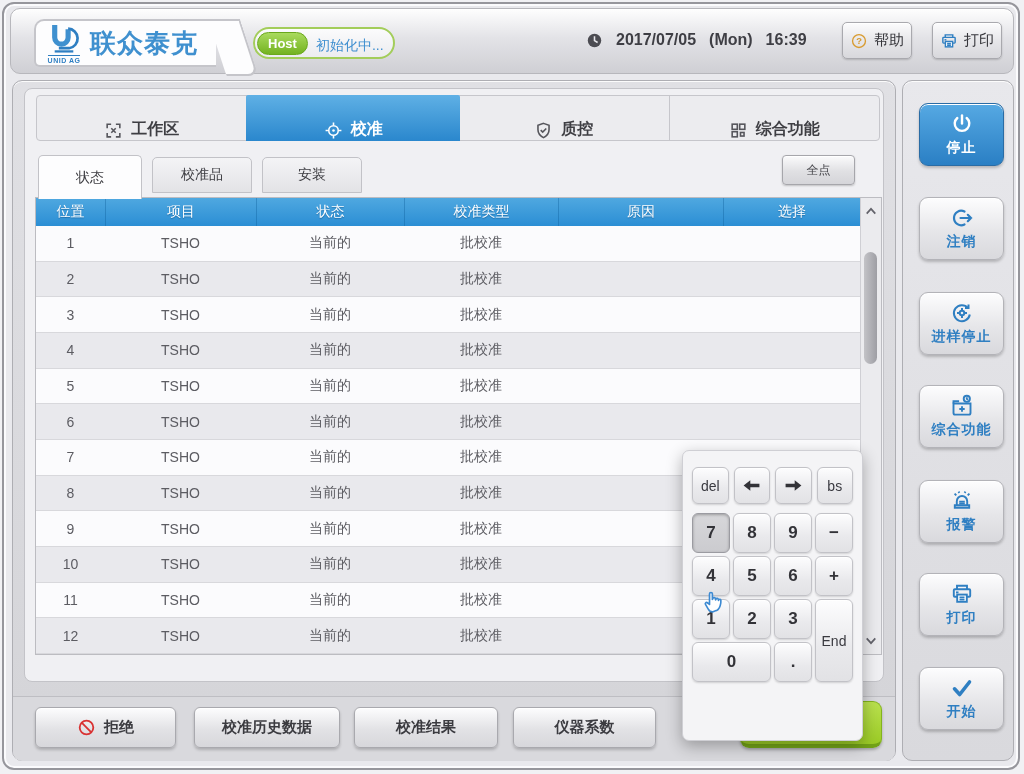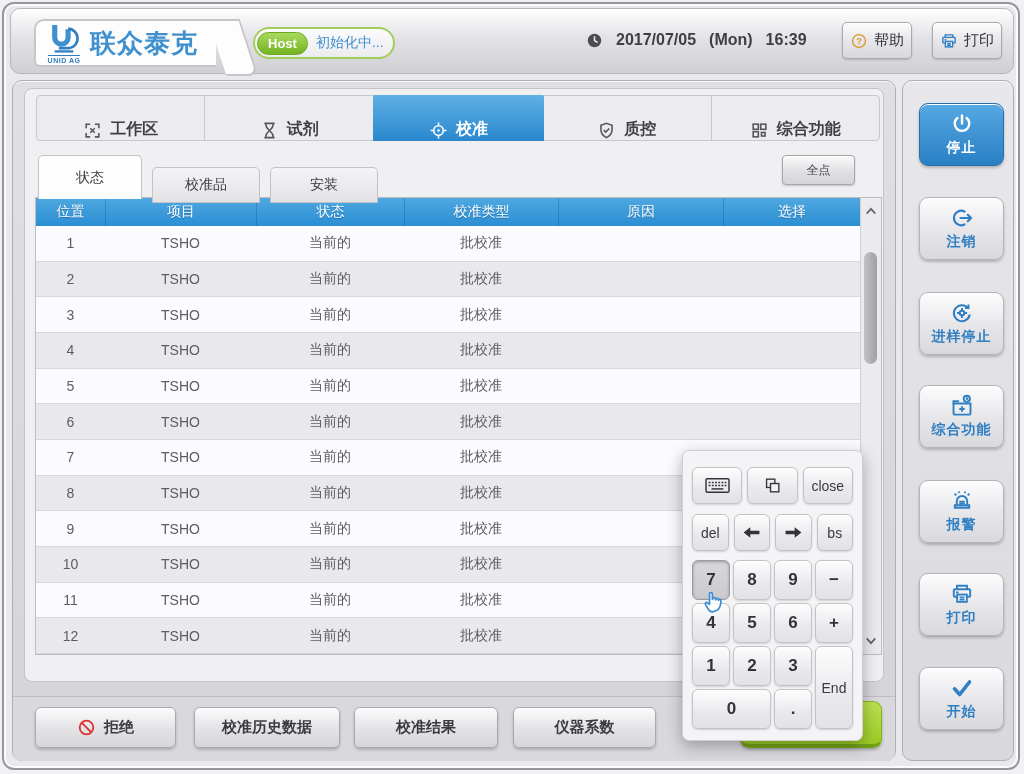--- a/index.html
+++ b/index.html
@@ -14,21 +14,21 @@
   .logo-blob{position:absolute;left:34px;top:19px;width:182px;height:48px;background:#fdfdfe;
              border:2px solid #c5c5ca;border-right:none;border-radius:10px 0 0 6px;display:flex;
              align-items:center;gap:7px;padding-left:9px;box-sizing:border-box;z-index:3}
   .logo-slant{position:absolute;left:208px;top:19px;width:30px;height:53px;background:#fdfdfe;
               border:2px solid #c5c5ca;border-left:none;border-radius:0 0 10px 0;
               transform:skewX(18deg);transform-origin:top left;z-index:2}
   .logo-mark-wrap{display:flex;flex-direction:column;align-items:center;line-height:1}
   .logo-sub{font-size:7px;font-weight:bold;color:#2f7fc2;letter-spacing:.5px;border-top:1px solid #2f7fc2;padding-top:1px;margin-top:-2px}
   .brand-name{font-size:26px;font-weight:bold;color:#3f90cf;letter-spacing:1px;white-space:nowrap}
   .host-capsule{position:absolute;left:253px;top:27px;width:142px;height:32px;border:2px solid #a3cd5a;
-                border-radius:16px;display:flex;align-items:center;gap:8px;box-sizing:border-box;
+                border-radius:16px;display:flex;align-items:flex-end;gap:8px;box-sizing:border-box;
                 background:linear-gradient(#fbfbfc,#ececef);padding:2px;z-index:4}
   .host-pill{background:linear-gradient(#a9da5e,#74b321);color:#fff;font-weight:bold;font-size:13px;
              border-radius:12px;padding:4px 10px;border:1px solid #6aa81c;line-height:1}
   .host-text{color:#3f8fd0;font-size:14px}
   .datetime{position:absolute;left:586px;top:31px;display:flex;align-items:center;gap:13px;
             font-size:16px;font-weight:bold;color:#3e3e44}
   .clock-ico svg{width:17px;height:17px;display:block}
   .tb-btn{position:absolute;top:22px;height:37px;border-radius:5px;cursor:pointer;font-family:inherit;
           background:linear-gradient(#fcfcfd,#e7e7ea 50%,#d8d8dc);border:1px solid #a9a9ae;
           box-shadow:0 1px 2px rgba(0,0,0,.18),inset 0 1px 0 #fff;display:flex;align-items:center;
@@ -49,21 +49,21 @@
   .tab{flex:1;display:flex;align-items:flex-end;justify-content:center;gap:8px;font-size:16px;
        font-weight:bold;color:#3e3e43;border-right:1px solid #c6c6cb;cursor:pointer}
   .tab:last-child{border-right:none}
   .tab .tab-ico{color:#55555b}
   .tab .tab-ico svg{width:19px;height:19px;display:block}
   .tab.active{background:linear-gradient(#5fb0e5,#2a87cd);color:#fff;margin:-1px;flex-grow:1.01;
               border-right:none;border-radius:2px 2px 0 0;padding:1px}
   .tab.active .tab-ico{color:#fff}
   
   #subtabs{position:absolute;left:38px;top:155px;display:flex;gap:10px;z-index:4}
-  .subtab{width:108px;height:36px;margin-top:12px;background:linear-gradient(#f4f4f6,#e3e3e6);
+  .subtab{width:100px;height:36px;margin-top:2px;background:linear-gradient(#f4f4f6,#e3e3e6);
           border:1px solid #c2c2c7;border-radius:5px 5px 0 0;display:flex;align-items:center;
           justify-content:center;font-size:14px;color:#3c3c41;cursor:pointer;box-sizing:border-box}
   .subtab.active{width:104px;height:44px;margin-top:0;background:#fdfdfe;border-bottom:none}
   .allpoints{position:absolute;left:782px;top:155px;width:73px;height:30px;border-radius:4px;
              background:linear-gradient(#fbfbfc,#e0e0e3 55%,#d5d5d9);border:1px solid #a6a6ab;
              box-shadow:0 1px 2px rgba(0,0,0,.2),inset 0 1px 0 #fff;font-size:12px;color:#45454a;
              cursor:pointer;font-family:inherit;z-index:4}
   
   .table-box{position:absolute;left:35px;top:197px;width:847px;height:458px;background:#fff;
              border:1px solid #bcbcc1;box-sizing:border-box;display:flex;z-index:2}
@@ -194,29 +194,20 @@
 <div class="tabbar" id="tabbar" data-name="main-tabs">
     <div class="tab" data-name="tab-workspace">
       <span class="tab-ico" data-name="workspace-icon">
         <svg viewBox="0 0 24 24" fill="none" stroke="currentColor" stroke-width="2">
           <path d="M4 9V4h5M15 4h5v5M20 15v5h-5M9 20H4v-5"></path>
           <path d="M9.2 9.2l5.6 5.6M14.8 9.2l-5.6 5.6"></path>
         </svg>
       </span>
       <span class="tab-label" data-name="tab-label">工作区</span>
     </div>
-    <div class="tab" data-name="tab-reagent">
-      <span class="tab-ico" data-name="reagent-icon">
-        <svg viewBox="0 0 24 24" fill="none" stroke="currentColor" stroke-width="2">
-          <path d="M5.5 3h13M5.5 21h13"></path>
-          <path d="M7.5 3v2c0 3 2 4.5 4.5 7-2.5 2.5-4.5 4-4.5 7v2M16.5 3v2c0 3-2 4.5-4.5 7 2.5 2.5 4.5 4 4.5 7v2"></path>
-        </svg>
-      </span>
-      <span class="tab-label" data-name="tab-label">试剂</span>
-    </div>
     <div class="tab active" data-name="tab-calibration">
       <span class="tab-ico" data-name="calibration-icon">
         <svg viewBox="0 0 24 24" fill="none" stroke="currentColor" stroke-width="2">
           <circle cx="12" cy="12" r="6"></circle>
           <path d="M12 2v3M12 19v3M2 12h3M19 12h3"></path>
           <circle cx="12" cy="12" r="1.6" fill="currentColor" stroke="none"></circle>
         </svg>
       </span>
       <span class="tab-label" data-name="tab-label">校准</span>
     </div>
@@ -467,40 +458,20 @@
       <span class="sico" data-name="check-icon">
         <svg viewBox="0 0 24 24" fill="none" stroke="currentColor" stroke-width="3.6" stroke-linecap="round" stroke-linejoin="round">
           <path d="M4.5 12.8l5.2 5.7L19.5 6"></path>
         </svg>
       </span>
       <span class="slabel" data-name="button-label">开始</span>
     </button>
   </div>
 
 <div class="keypad" data-name="numeric-keypad">
-  <div class="kp-top" id="kp-top" data-name="keypad-top-row">
-      <button class="kp-key" data-name="keypad-virtual-keyboard-key">
-        <span class="kico" data-name="keyboard-icon">
-          <svg viewBox="0 0 30 20" fill="none" stroke="currentColor" stroke-width="1.7">
-            <rect x="1.5" y="2" width="27" height="16" rx="1.5"></rect>
-            <path d="M4.5 6.5h21M4.5 10h21" stroke-dasharray="2.2 1.6"></path>
-            <path d="M8 14h14"></path>
-          </svg>
-        </span>
-      </button>
-      <button class="kp-key" data-name="keypad-move-window-key">
-        <span class="kico" data-name="overlap-windows-icon">
-          <svg viewBox="0 0 24 24" fill="none" stroke="currentColor" stroke-width="1.7">
-            <rect x="4.5" y="4" width="10.5" height="10.5"></rect>
-            <rect x="9.5" y="9.5" width="10.5" height="10.5" fill="#f2f2f4"></rect>
-          </svg>
-        </span>
-      </button>
-      <button class="kp-key small" data-name="keypad-close-key">close</button>
-    </div>
   <div class="kp-nav" id="kp-nav" data-name="keypad-nav-row">
       <button class="kp-key small" data-name="keypad-del-key">del</button>
       <button class="kp-key" data-name="keypad-arrow-left-key">
         <span class="kico" data-name="arrow-left-icon">
           <svg viewBox="0 0 24 16">
             <path d="M22 5.8H10.5V1.5L2 8l8.5 6.5v-4.3H22z" fill="currentColor"></path>
           </svg>
         </span>
       </button>
       <button class="kp-key" data-name="keypad-arrow-right-key">

